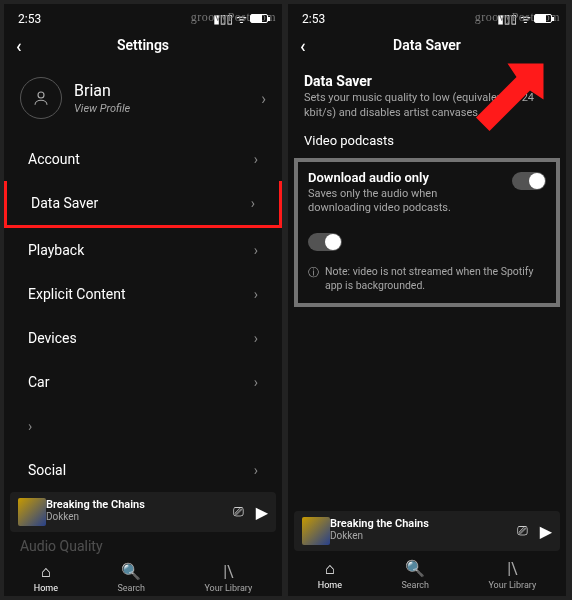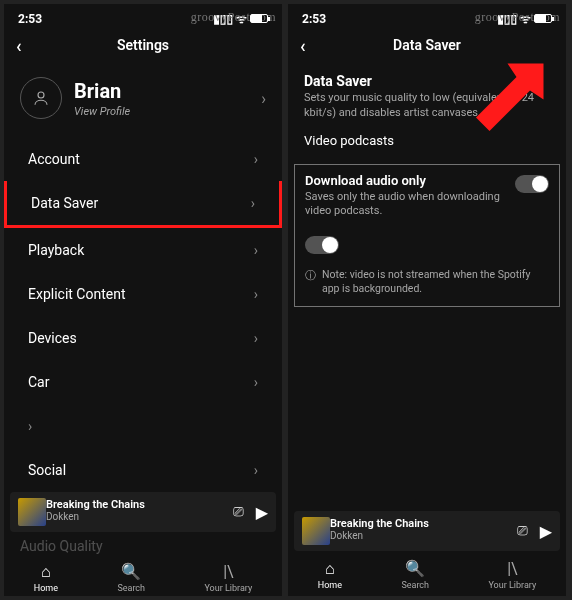--- a/index.html
+++ b/index.html
@@ -22,21 +22,21 @@
     flex-direction: column;
     position: relative;
     overflow: hidden;
   }
   .statusbar {
     display: flex;
     justify-content: space-between;
     align-items: center;
     padding: 6px 14px 2px;
     font-size: 12px;
-    font-weight: 700;
+    font-weight: 400;
   }
   .status-right { display: flex; gap: 3px; align-items: center; }
   .batt { width: 18px; height: 9px; border: 1px solid #fff; border-radius: 2px; position: relative; }
   .batt::after { content:""; position:absolute; right:-3px; top:2px; width:2px; height:4px; background:#fff; }
   .batt-fill { background:#fff; height:100%; width:70%; }
   .header {
     display: flex;
     align-items: center;
     justify-content: center;
     position: relative;
@@ -56,21 +56,21 @@
     padding: 14px 16px 18px;
     gap: 12px;
   }
   .avatar {
     width: 42px; height: 42px;
     border-radius: 50%;
     border: 1px solid #555;
     display: flex; align-items: center; justify-content: center;
     font-size: 18px; color: #aaa;
   }
-  .profile-text .name { font-size: 20px; font-weight: 700; }
+  .profile-text .name { font-size: 16px; font-weight: 400; }
   .profile-text .sub { font-size: 11px; color: #a7a7a7; margin-top: 2px; font-style: italic; }
   .profile .chev { margin-left: auto; color: #888; }
   .menu { list-style: none; }
   .menu li {
     display: flex;
     align-items: center;
     justify-content: space-between;
     padding: 14px 24px;
     font-size: 14px;
     border-top: none;
@@ -98,21 +98,21 @@
   }
   .toggle .knob {
     width: 16px; height: 16px; border-radius: 50%; background: #fff;
     position: absolute; top: 1px; right: 1px;
   }
   .note {
     display: flex; gap: 6px; padding: 6px 10px 10px; align-items: flex-start;
   }
   .note .info { font-size: 11px; color: #a7a7a7; }
   .note .txt { font-size: 10.5px; color: #a7a7a7; line-height: 1.3; }
-  .vp-box { border: 1px solid #737373; margin: 8px 6px; }
+  .vp-box { border: 4px solid #737373; margin: 2px 6px; }
   .nowplaying {
     margin: auto 6px 0;
     background: #1e1e1e;
     display: flex;
     padding: 6px 8px;
     gap: 0;
     border-radius: 4px;
   }
   .art {
     width: 28px; height: 28px; background: linear-gradient(135deg,#c79a00,#27408b);

